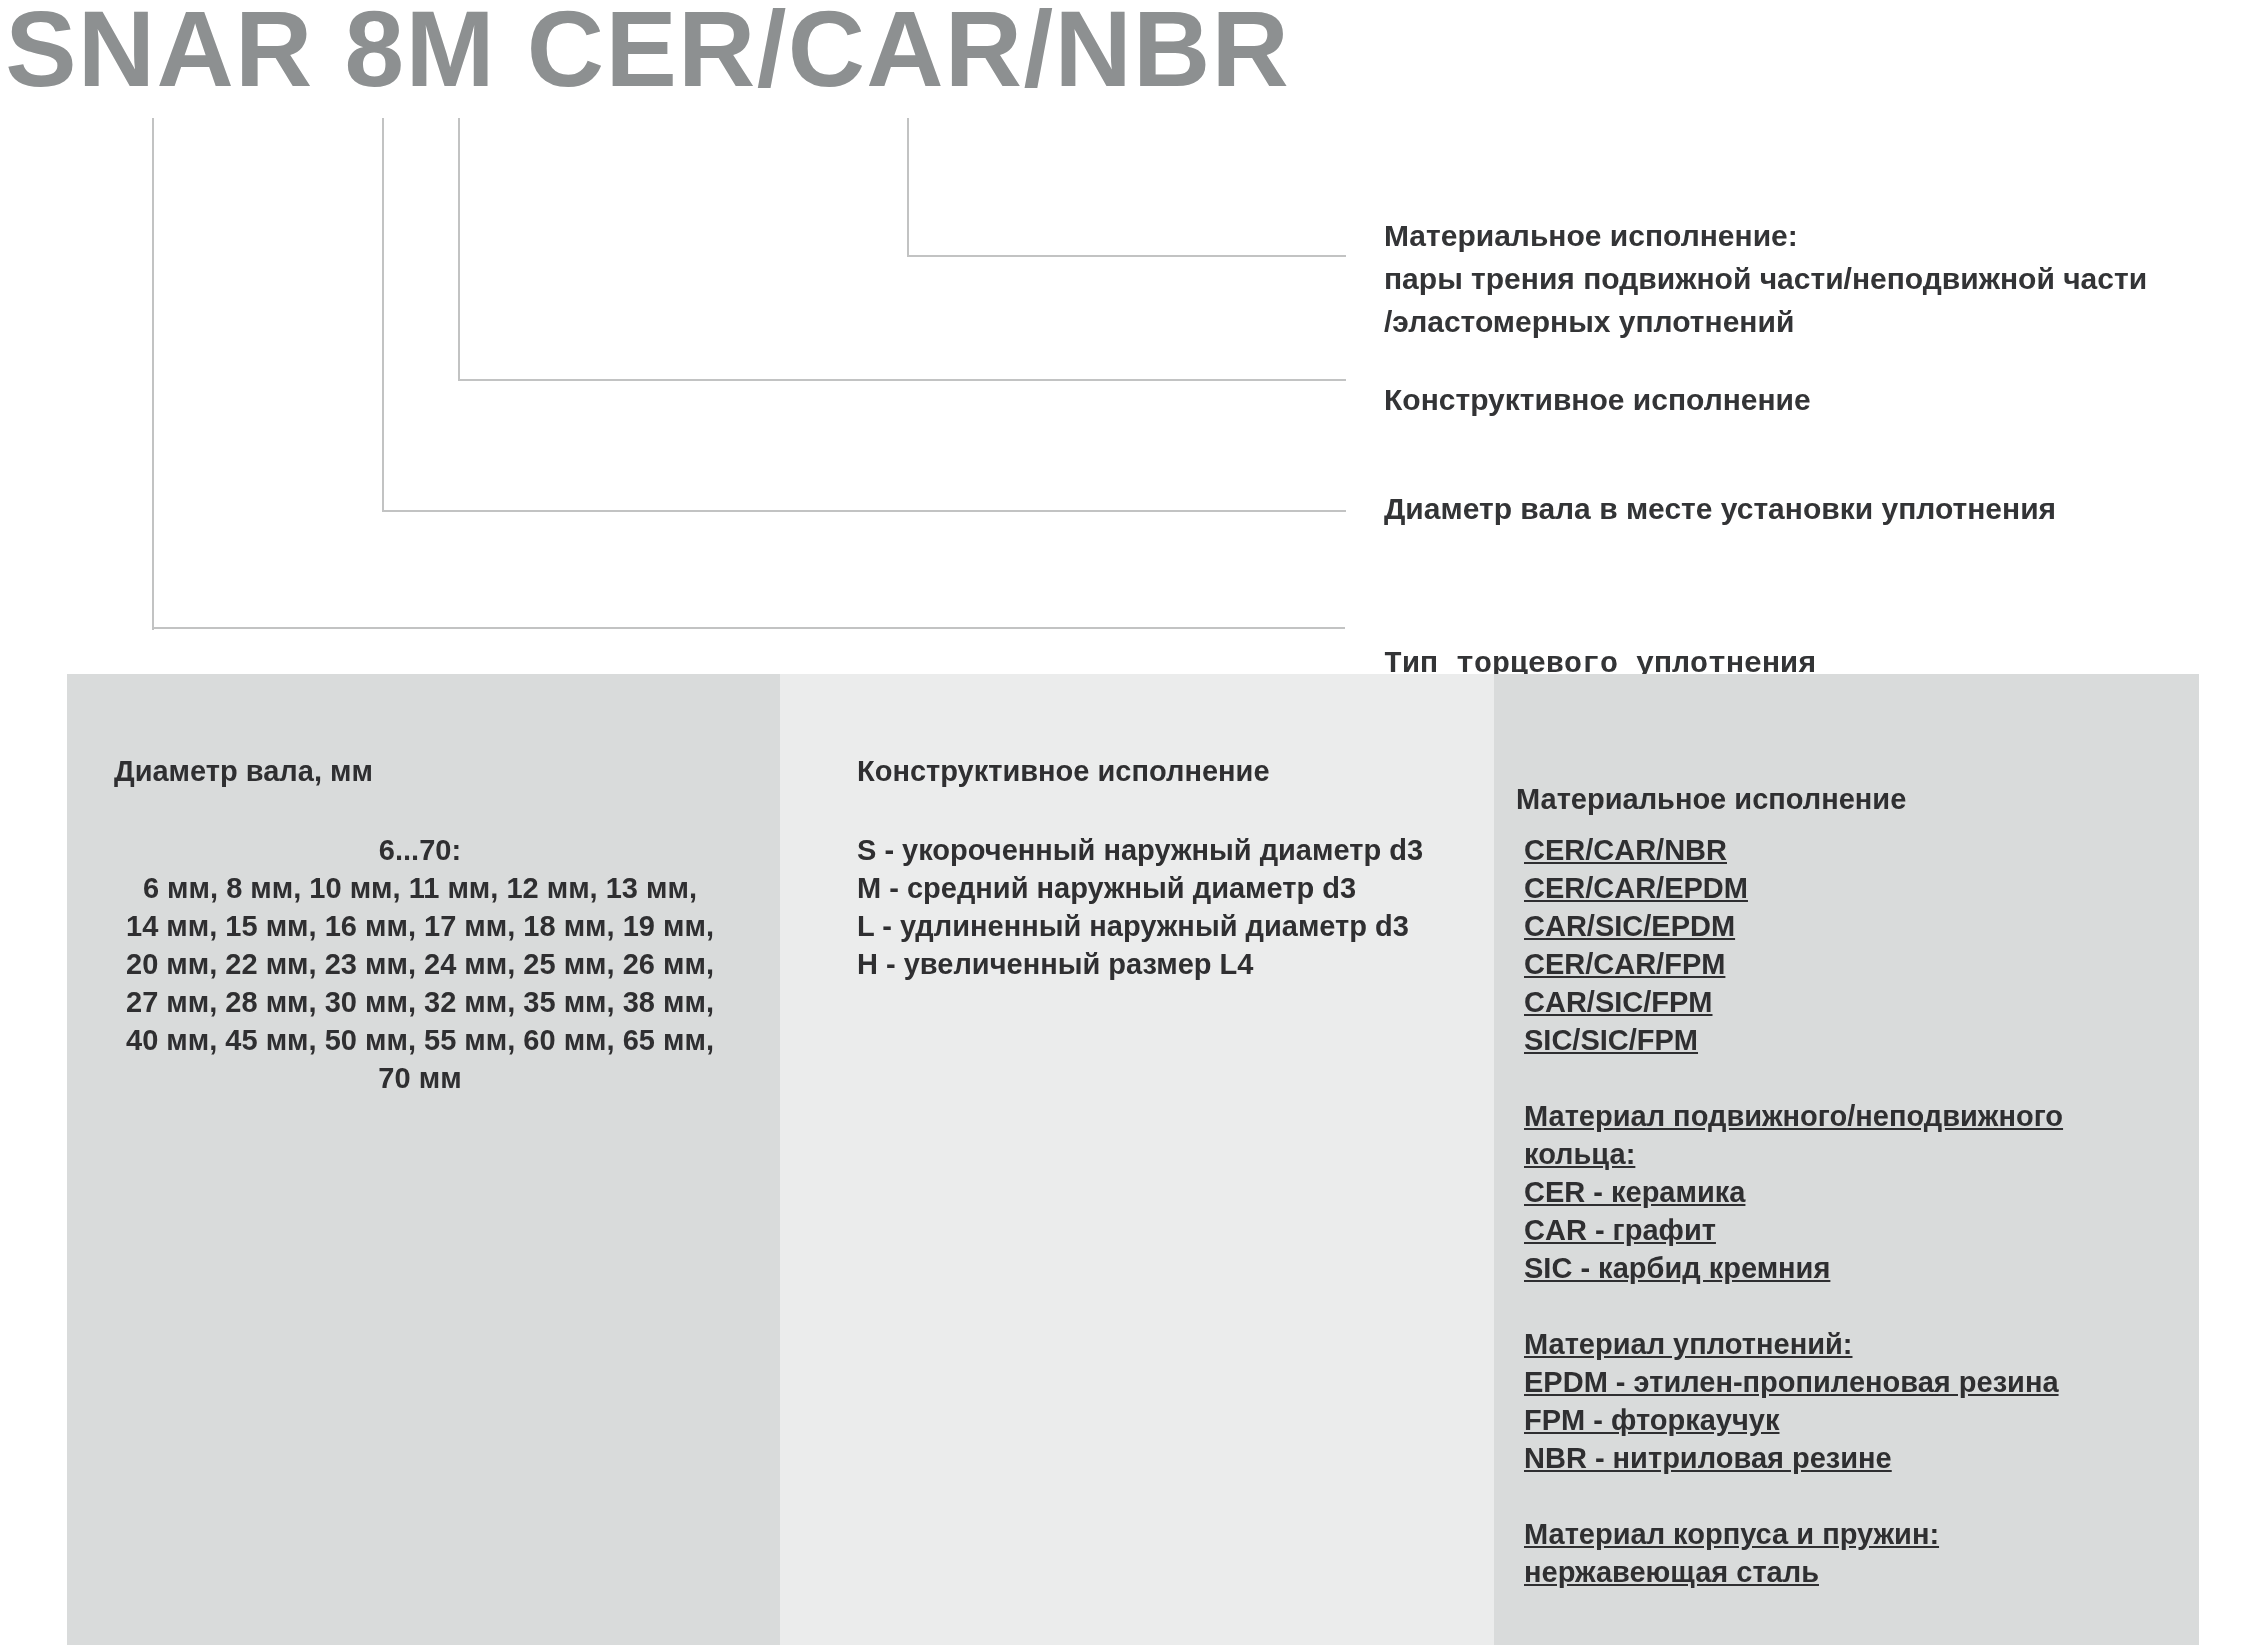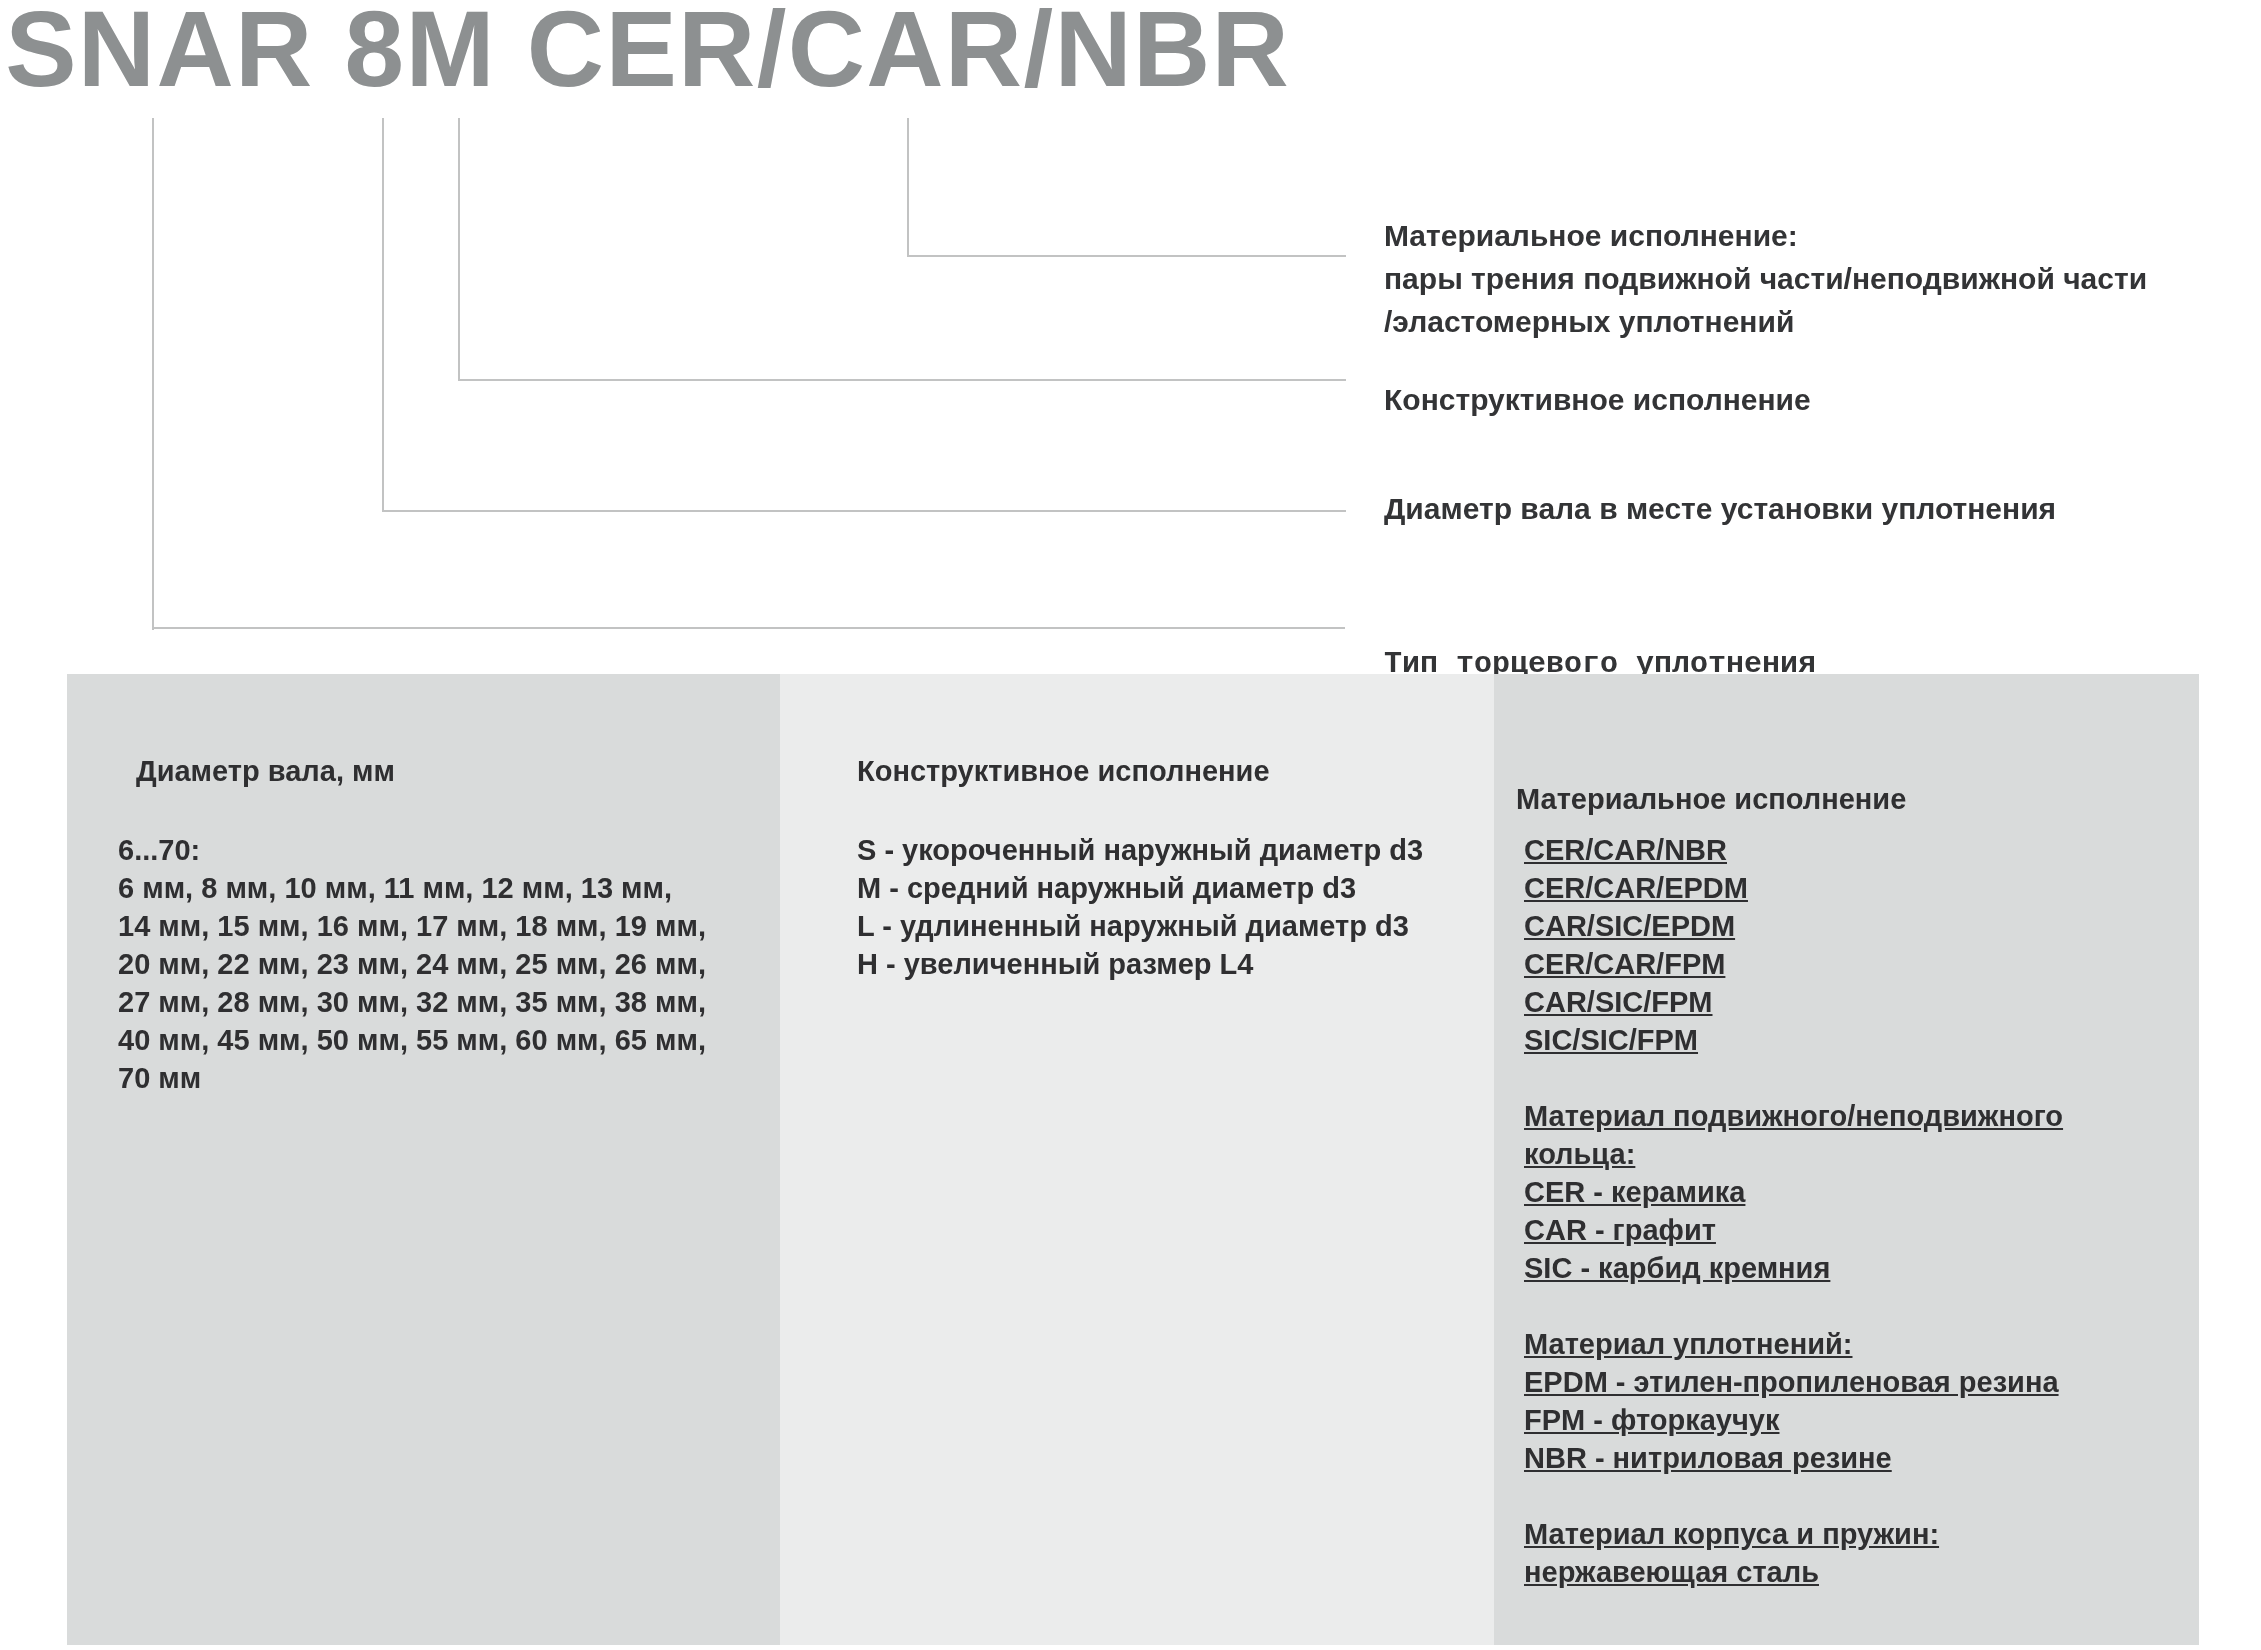--- a/index.html
+++ b/index.html
@@ -74,22 +74,22 @@
 пары трения подвижной части/неподвижной части
 /эластомерных уплотнений</div>
 <div class="callout-label" style="top:358px;">Конструктивное исполнение</div>
 <div class="callout-label" style="top:467px;">Диаметр вала в месте установки уплотнения</div>
 <div class="callout-label" style="top:623px;font-family:Liberation Mono, monospace;">Тип торцевого уплотнения</div>
 
 <div class="panel panel-dark" style="left:67px;width:713px;"></div>
 <div class="panel panel-light" style="left:780px;width:714px;"></div>
 <div class="panel panel-dark" style="left:1494px;width:705px;"></div>
 
-<div class="col-header" style="left:136px;">Диаметр вала, мм</div>
-<div class="col-body" style="left:118px;">6...70:
+<div class="col-header" style="left:114px;">Диаметр вала, мм</div>
+<div class="col-body" style="left:126px;text-align:center;">6...70:
 6 мм, 8 мм, 10 мм, 11 мм, 12 мм, 13 мм,
 14 мм, 15 мм, 16 мм, 17 мм, 18 мм, 19 мм,
 20 мм, 22 мм, 23 мм, 24 мм, 25 мм, 26 мм,
 27 мм, 28 мм, 30 мм, 32 мм, 35 мм, 38 мм,
 40 мм, 45 мм, 50 мм, 55 мм, 60 мм, 65 мм,
 70 мм</div>
 
 <div class="col-header" style="left:857px;">Конструктивное исполнение</div>
 <div class="col-body" style="left:857px;">S - укороченный наружный диаметр d3
 M - средний наружный диаметр d3

